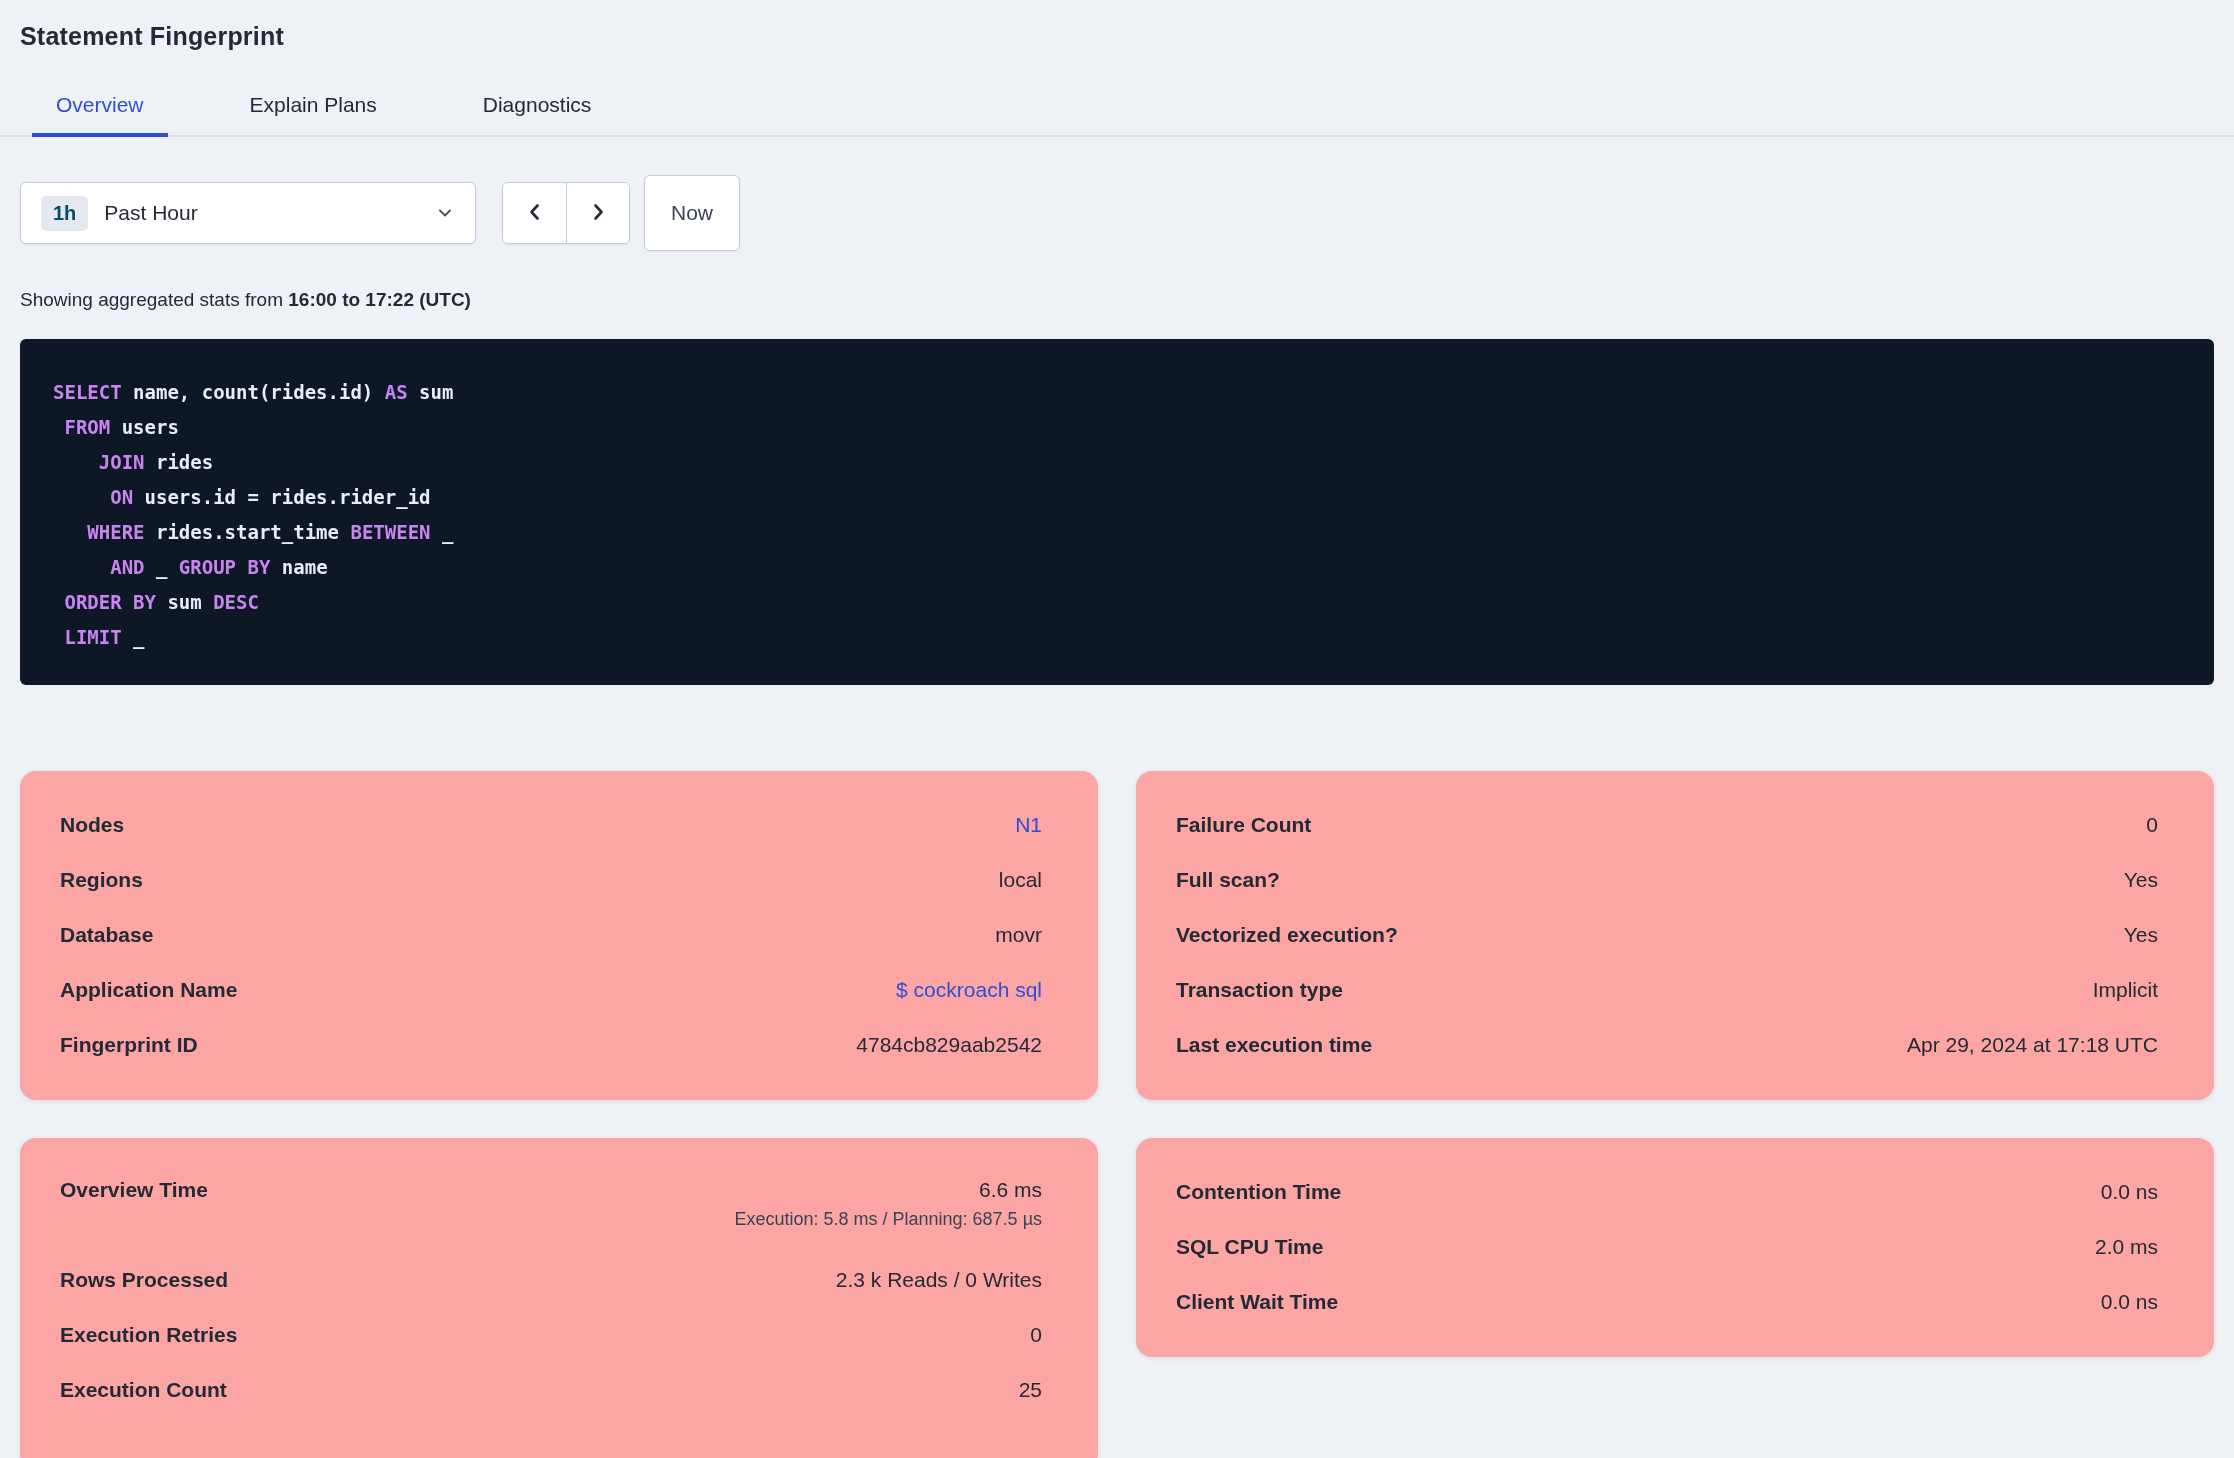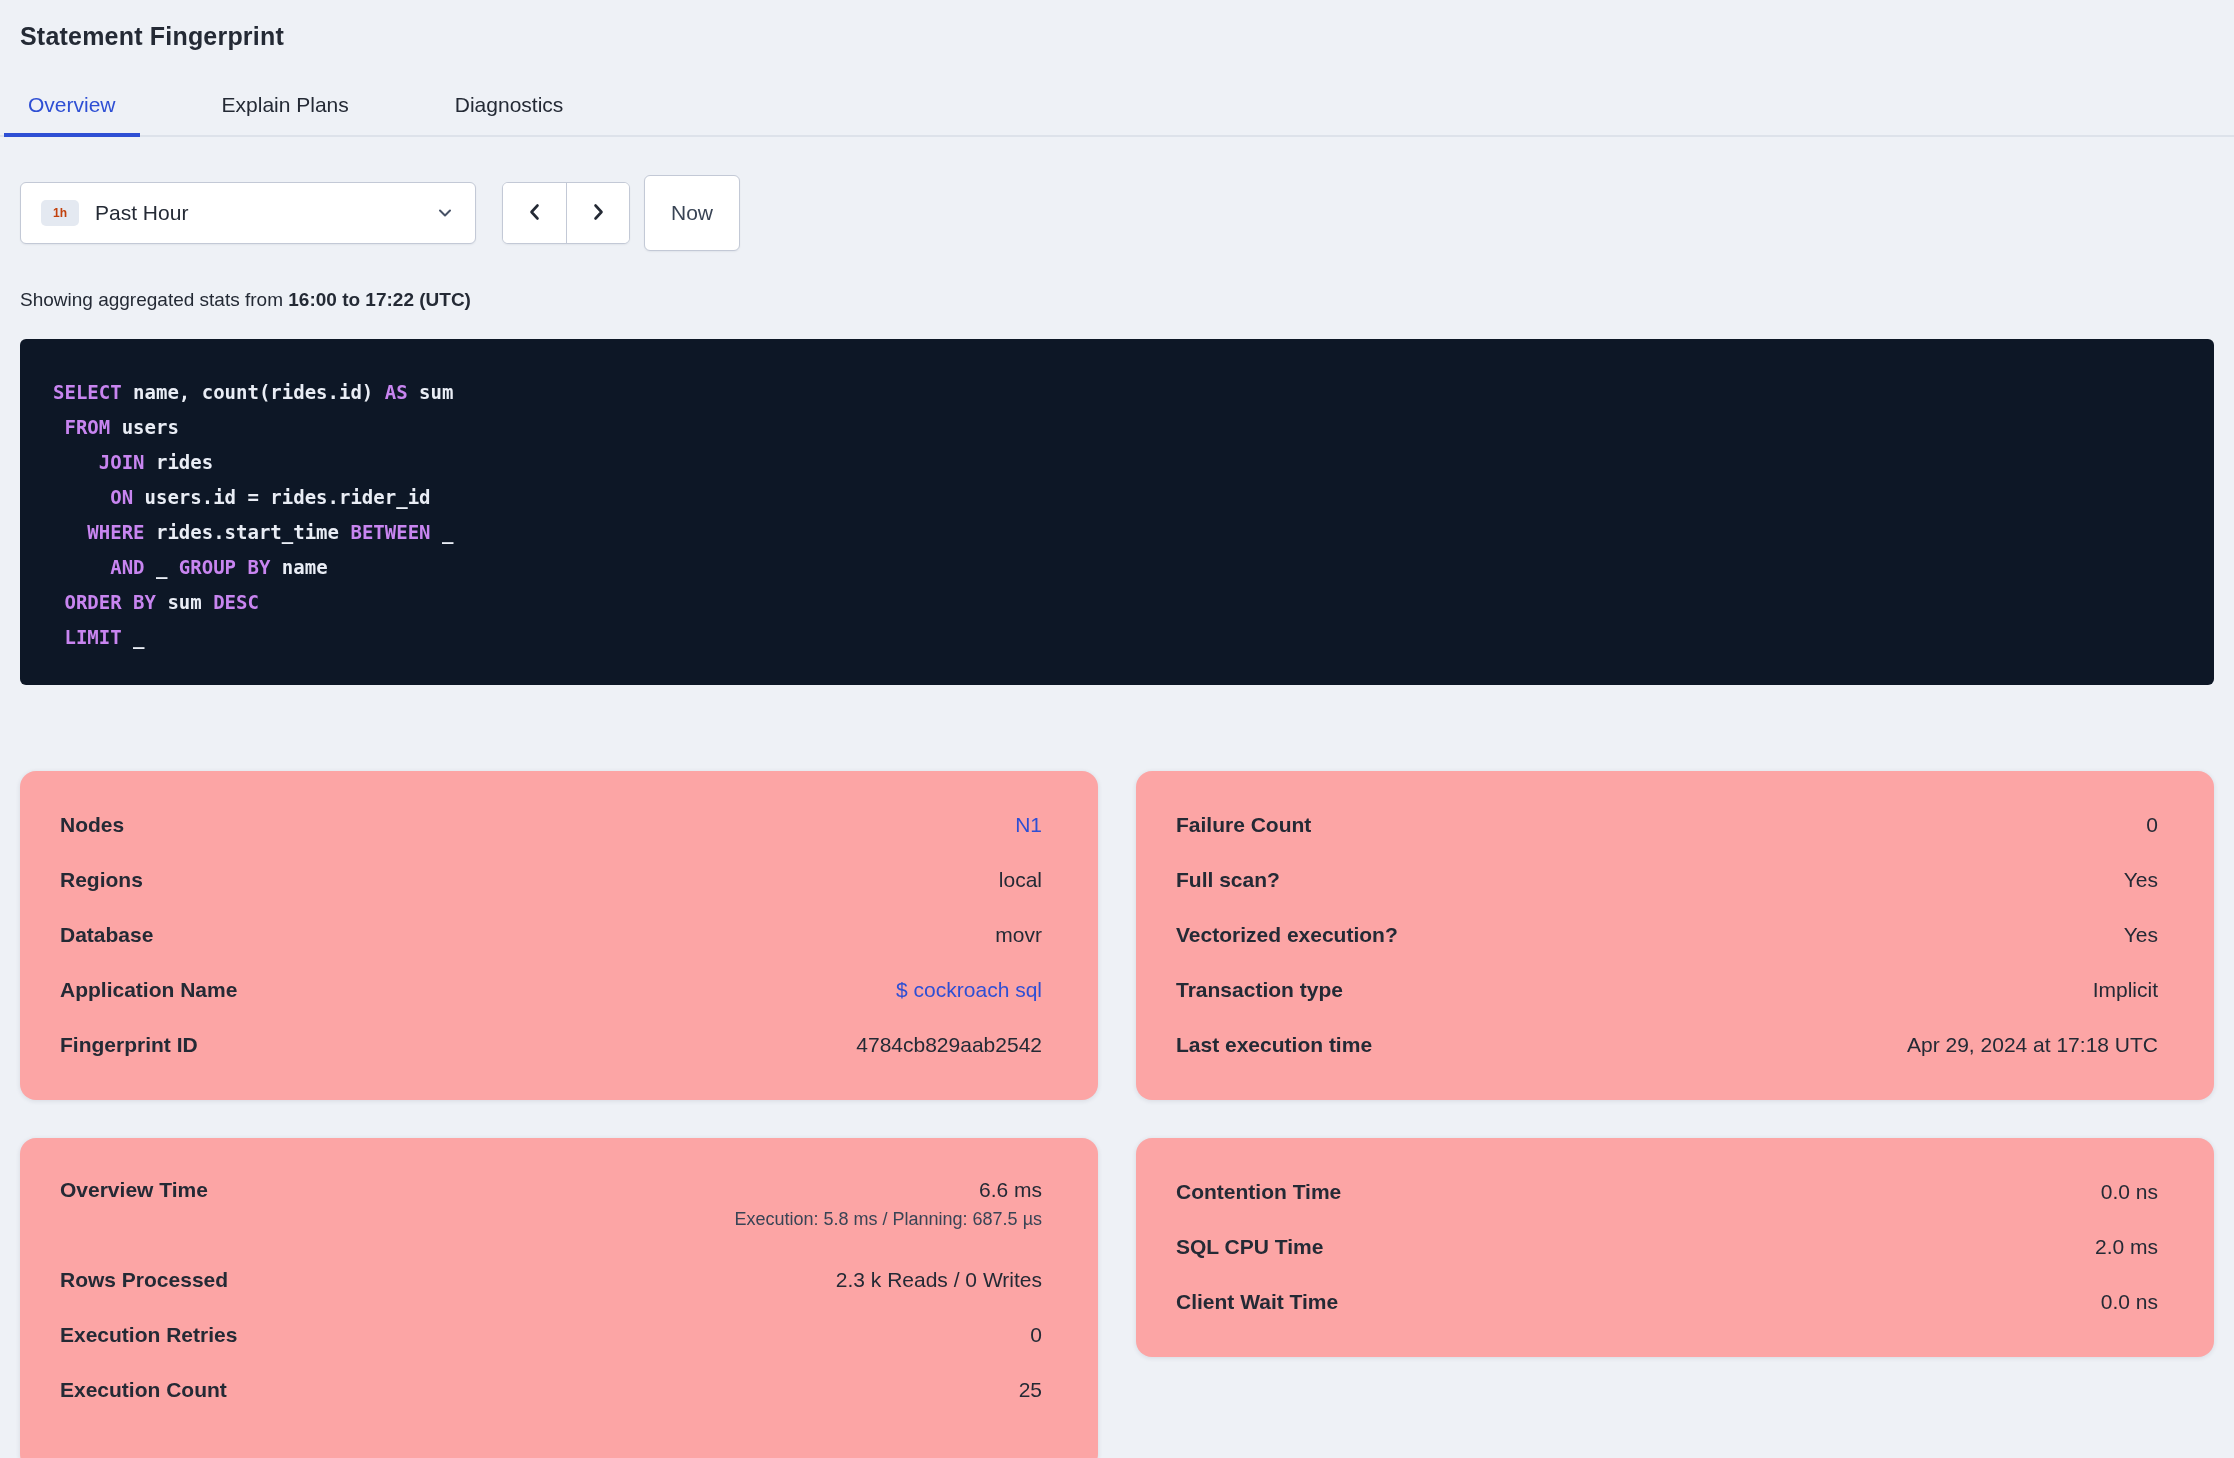--- a/index.html
+++ b/index.html
@@ -11,21 +11,21 @@
     font-family: "Liberation Sans", sans-serif;
     color: var(--text_dark, #242a35);
   }
   .page { padding: 22px 20px 0; }
   .title { font-size: 25px; font-weight: 700; letter-spacing: .2px; }
 
   .tabs {
     display: flex;
     gap: 58px;
     margin: 30px -20px 0;
-    padding: 0 4px;
+    padding: 0 32px;
     border-bottom: 2px solid #dde2ea;
   }
   .tab {
     padding: 12px 24px 16px;
     font-size: 21px;
     color: #242a35;
     border-bottom: 4px solid transparent;
     margin-bottom: -2px;
     cursor: pointer;
     white-space: nowrap;
@@ -38,22 +38,22 @@
     background: #fff;
     border: 1px solid var(--control_border, #c3c9d6);
     border-radius: 6px;
     display: flex; align-items: center;
     padding: 0 20px; gap: 16px;
     cursor: pointer;
     box-shadow: 0 1px 2px rgba(20,30,50,.06);
   }
   .badge {
     background: var(--badge_bg, #e4e9f1);
-    color: #c2410c;
-    font-size: 12px; font-weight: 700;
+    color: #0c4a6e;
+    font-size: 20px; font-weight: 700;
     padding: 6px 12px; border-radius: 5px;
   }
   .dropdown-label { font-size: 21px; }
   .chev-down { margin-left: auto; display: flex; }
 
   .arrow-group {
     display: flex; margin-left: 26px; height: 62px;
     border: 1px solid var(--control_border, #c3c9d6);
     border-radius: 6px; overflow: hidden;
     background: #fff;

